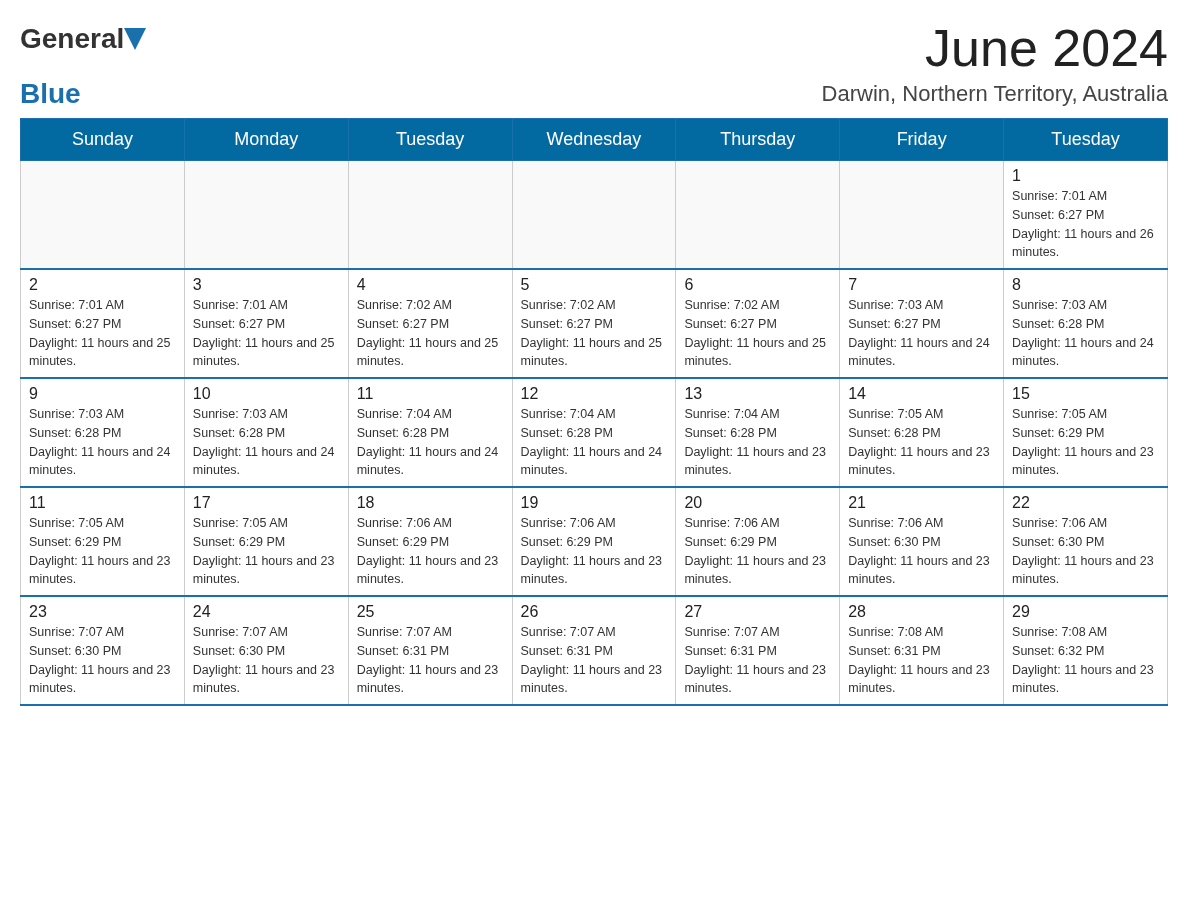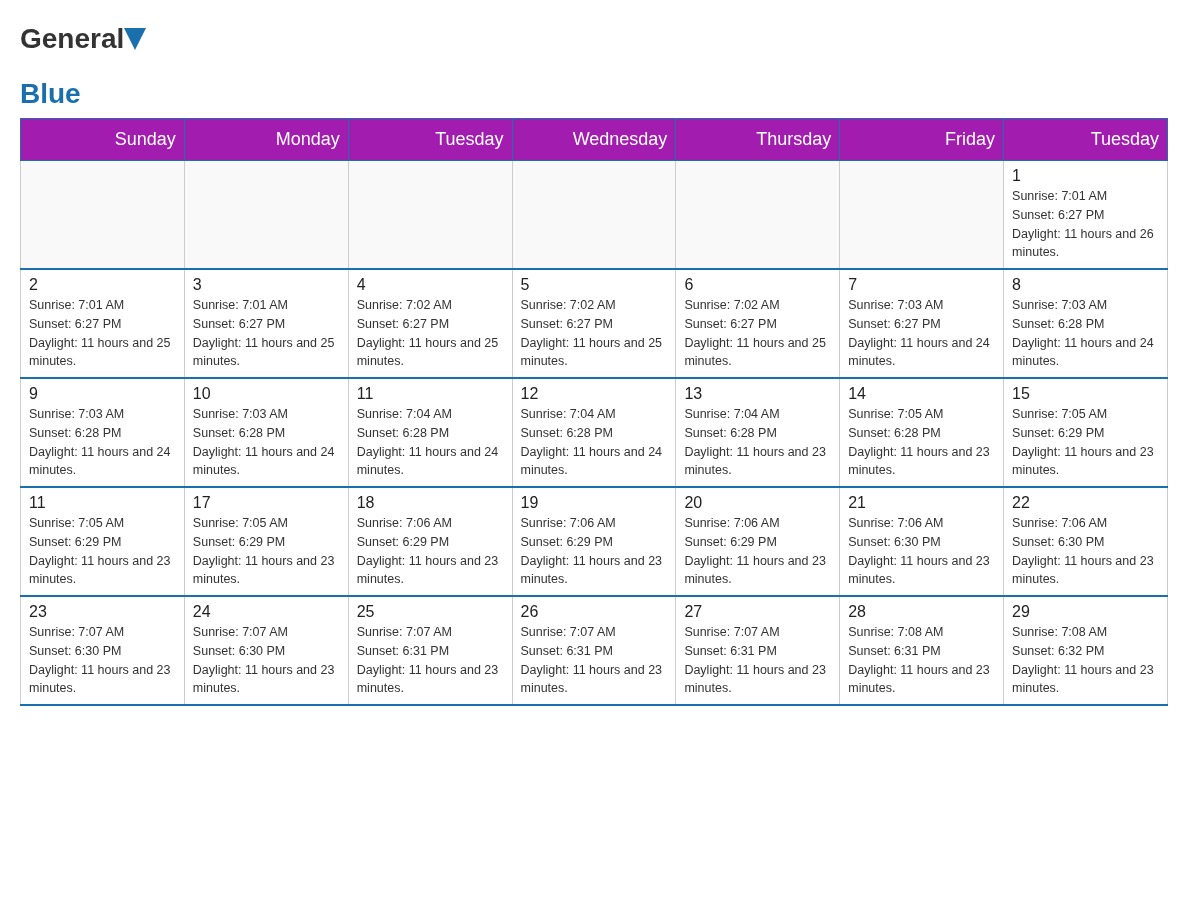--- a/index.html
+++ b/index.html
@@ -50,26 +50,26 @@
       font-size: 22px;
       color: #444;
       margin-top: 4px;
     }
     .calendar {
       width: 100%;
       border-collapse: collapse;
       border: 1px solid #aaa;
     }
     .calendar th {
-      background: #a21caf;
+      background: #0369a1;
       color: #fff;
       font-size: 18px;
       font-weight: normal;
       padding: 10px 8px;
-      text-align: right;
+      text-align: center;
       border: 1px solid #1a6fad;
     }
     .calendar td {
       vertical-align: top;
       padding: 6px 8px;
       border: 1px solid #ccc;
       width: calc(100% / 7);
       min-height: 110px;
       font-size: 13px;
       color: #333;
@@ -112,20 +112,24 @@
     <div class="logo-line1">
       <span class="logo-general">General</span>
       <span class="logo-triangle">
         <svg width="22" height="22" viewBox="0 0 22 22">
           <polygon points="0,0 22,0 11,22" fill="#1a6fad"></polygon>
         </svg>
       </span>
     </div>
     <div class="logo-blue">Blue</div>
   </div>
+  <div class="title-block">
+    <div class="month-title">June 2024</div>
+    <div class="location-title">Darwin, Northern Territory, Australia</div>
+  </div>
 </div>
 
 <table class="calendar">
   <thead>
     <tr>
     <th>Sunday</th>
         <th>Monday</th>
         <th>Tuesday</th>
         <th>Wednesday</th>
         <th>Thursday</th>

